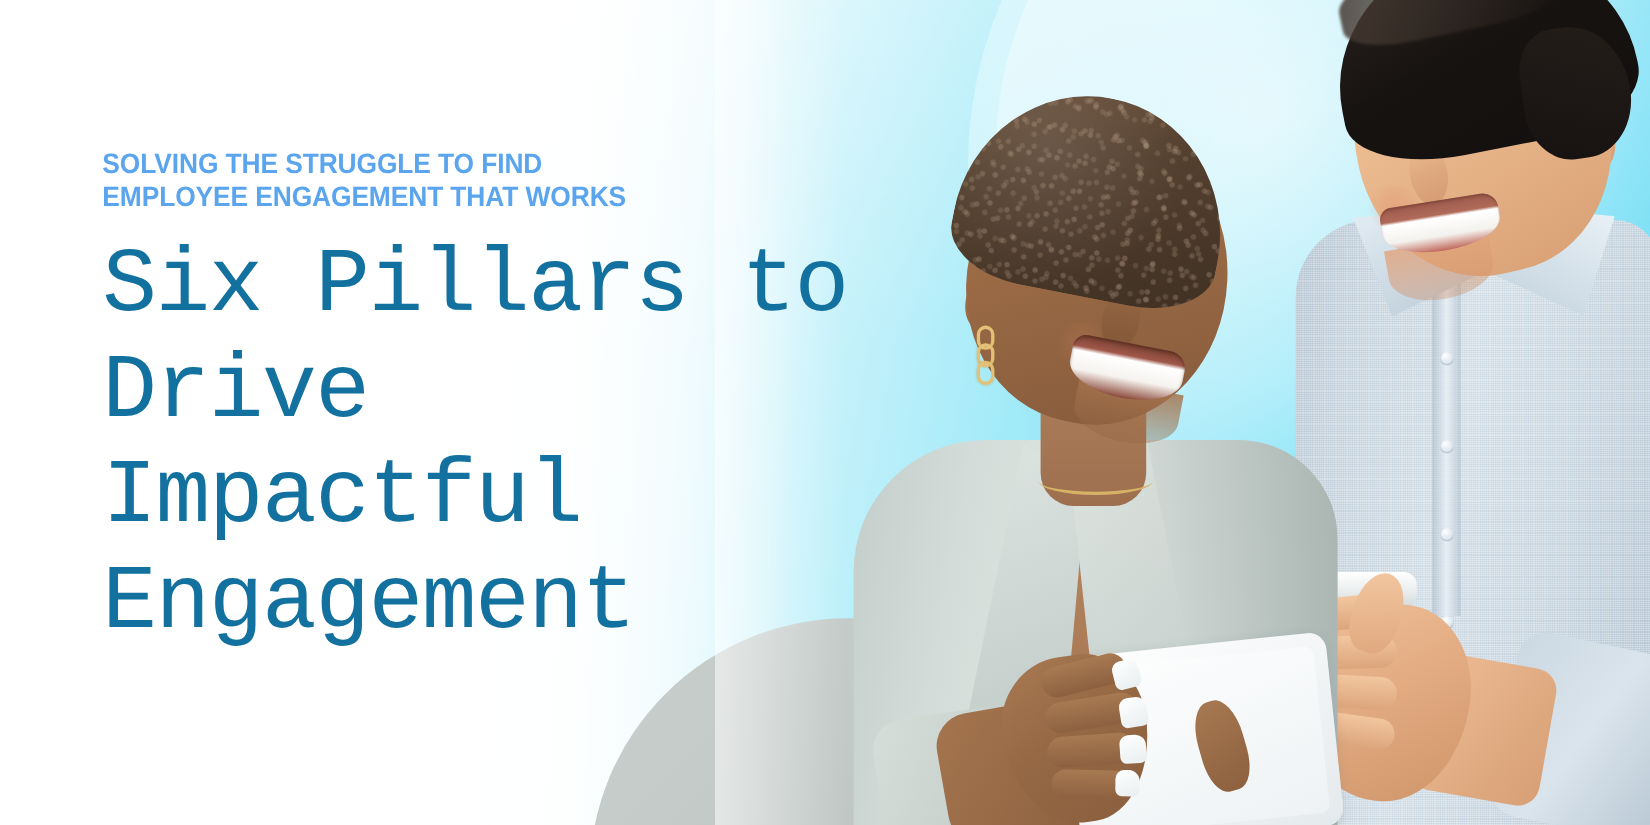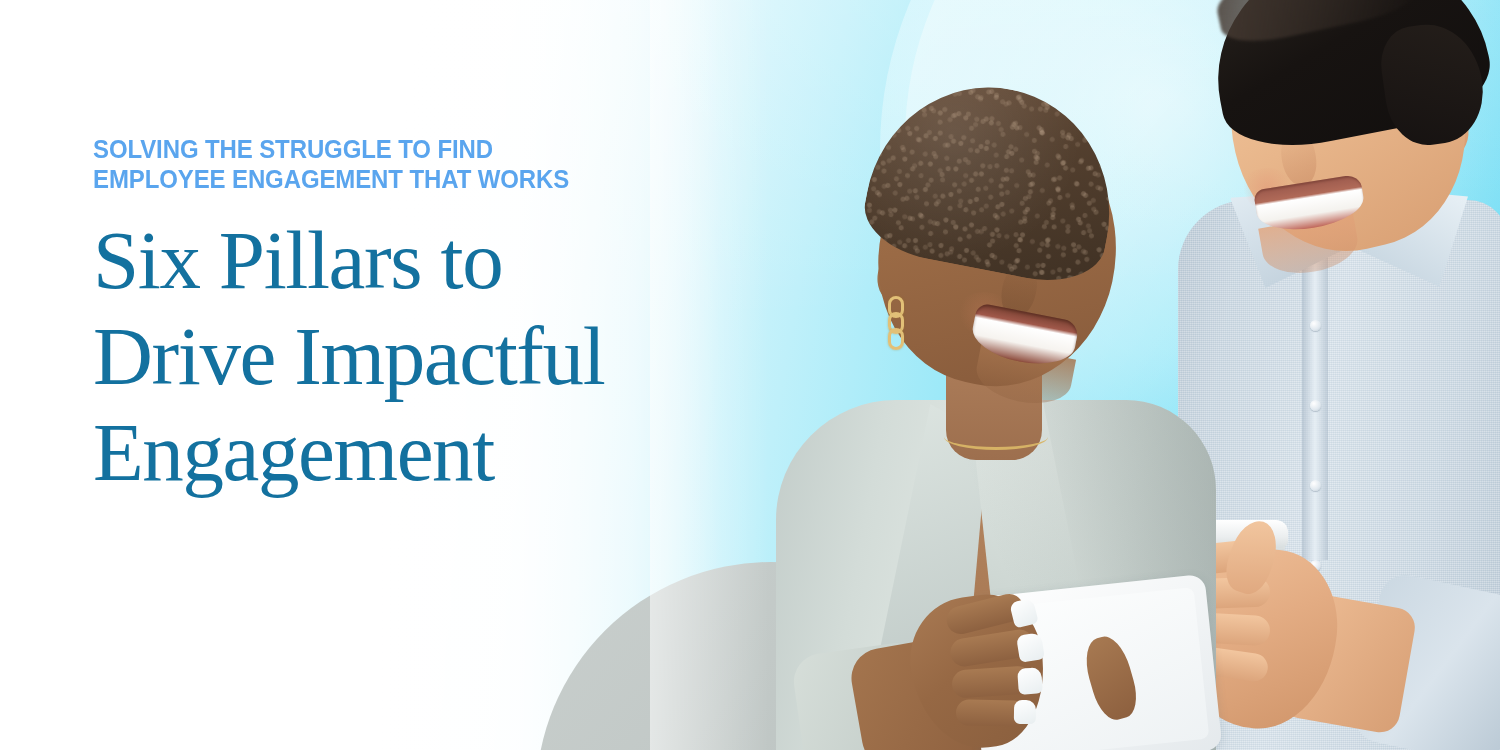--- a/index.html
+++ b/index.html
@@ -85,21 +85,21 @@
     font-size:25.5px;
     line-height:30px;
     letter-spacing:-0.1px;
     color:#5aa5ee;
     transform:scaleX(.94);
     transform-origin:left center;
     white-space:pre-line;
   }
   .headline {
     margin-top:18px;
-    font-family:Liberation Serif, serif;
+    font-family:Liberation Mono, monospace;
     font-weight:300;
     font-size:83px;
     line-height:96px;
     letter-spacing:-1.4px;
     color:#13719f;
     white-space:pre-line;
   }
 
   
   .photo { position:absolute; left:650px; top:0; width:850px; height:750px; }

